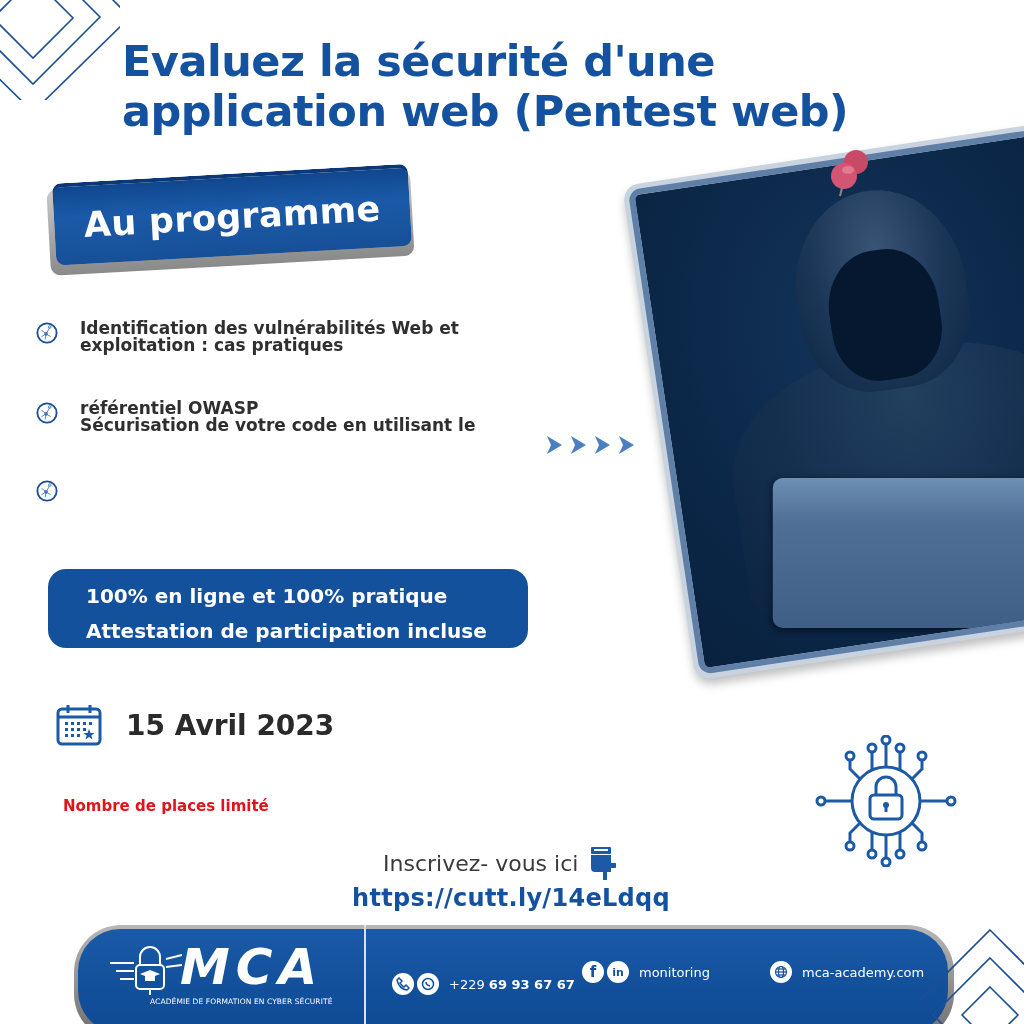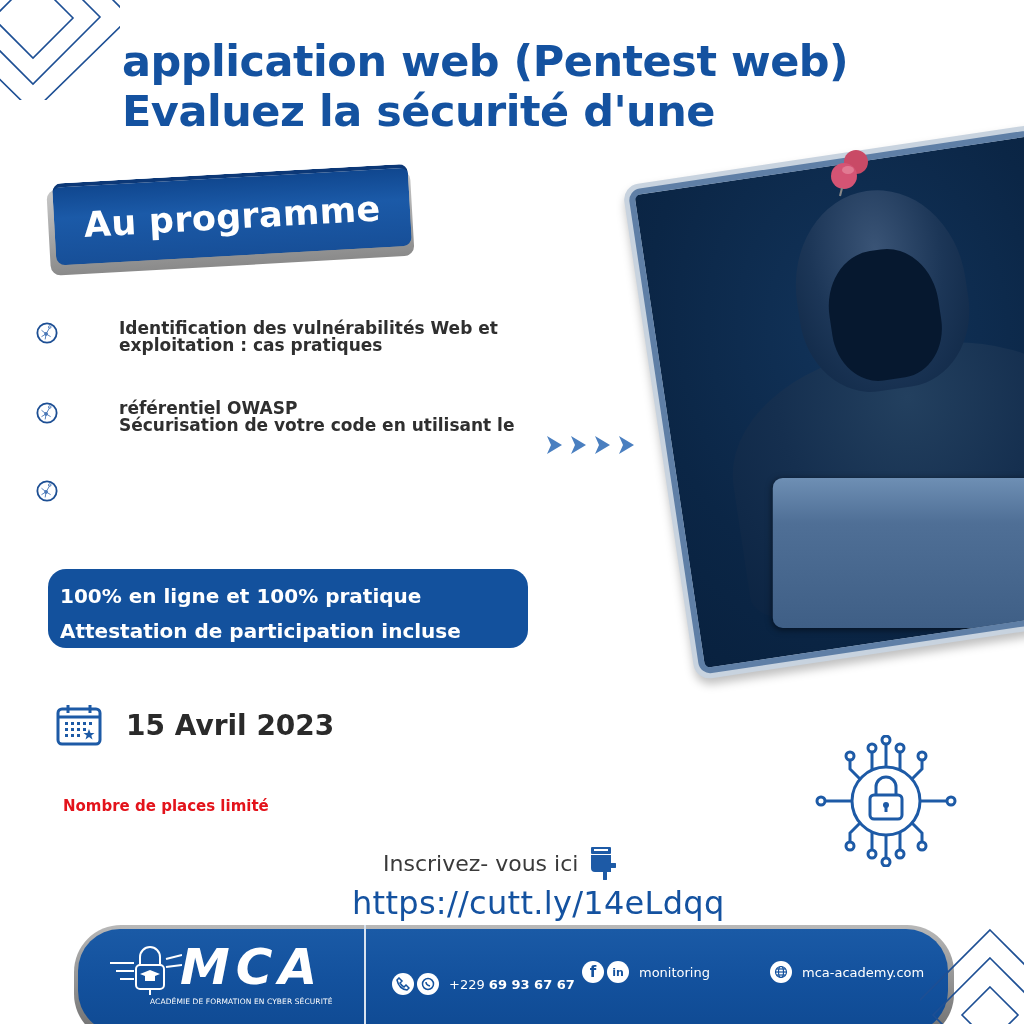--- a/index.html
+++ b/index.html
@@ -28,21 +28,21 @@
     position: absolute; left: 6px; top: 0; right: 2px; bottom: 10px;
     background: linear-gradient(#10478f, #1b5aa8 40%, #174f98);
     border-radius: 9px; border-top: 4px solid #0c3877;
     display: flex; align-items: center; justify-content: center;
   }
   .programme-badge .face span {
     color: #fff; font-weight: bold; font-size: 35px; letter-spacing: 0.3px;
   }
 
   .program-list { position: absolute; left: 36px; top: 318px; width: 520px; }
-  .program-item { position: absolute; left: 0; display: flex; align-items: flex-start; gap: 39px; }
+  .program-item { position: absolute; left: 0; display: flex; align-items: flex-start; }
   .program-item .ico { width: 22px; height: 22px; margin-top: 2px; flex: 0 0 22px; }
   .program-item .txt {
     margin-left: 22px; color: #2f2f2f; font-weight: bold; font-size: 17px; line-height: 17px;
   }
 
   .arrows { position: absolute; left: 547px; top: 436px; display: flex; gap: 9px; }
   .arrows svg { width: 15px; height: 18px; }
 
   .photo-frame {
     position: absolute; left: 622px; top: 186px; width: 470px; height: 500px;
@@ -76,21 +76,21 @@
     transform: rotate(8.5deg); transform-origin: left top;
   }
   .pushpin { position: absolute; left: 828px; top: 148px; }
 
   .features-box {
     position: absolute; left: 48px; top: 569px; width: 480px; height: 79px;
     background: #13519d; border-radius: 18px;
     padding: 10px 0 0 12px;
   }
   .features-box div {
-    color: #fff; font-weight: bold; font-size: 20px; line-height: 35px;
+    color: #fff; font-weight: bold; font-size: 20px; line-height: 35px; margin-left: 26px;
   }
 
   .date-row { position: absolute; left: 56px; top: 704px; display: flex; align-items: center; }
   .date-row .cal { width: 46px; height: 42px; }
   .date-row .date-txt {
     margin-left: 24px; color: #2a2a2a; font-weight: bold; font-size: 28px;
   }
 
   .limited {
     position: absolute; left: 63px; top: 797px;
@@ -99,21 +99,21 @@
 
   .cyber-lock { position: absolute; left: 815px; top: 735px; width: 142px; height: 132px; }
 
   .register {
     position: absolute; left: 383px; top: 846px; display: flex; align-items: center;
   }
   .register .reg-txt { color: #3a3a3a; font-size: 22px; }
   .register .hand { width: 28px; height: 34px; margin-left: 10px; }
   .reg-link {
     position: absolute; left: 352px; top: 884px;
-    color: #1452a0; font-weight: normal; font-size: 32px; letter-spacing: 0.3px;
+    color: #1452a0; font-weight: bold; font-size: 24px; letter-spacing: 0.3px;
     text-decoration: none;
   }
 
   .footer-bar {
     position: absolute; left: 74px; top: 925px; width: 880px; height: 116px;
     border-radius: 47px;
     background: linear-gradient(#b8b8b8, #6b6b6b);
     padding: 4px 6px 8px 4px;
   }
   .footer-bar .face {
@@ -151,22 +151,22 @@
 
 <svg class="deco-diamonds tl" width="160" height="140" viewBox="0 0 160 140">
   <g fill="none" stroke="#1d4f94" stroke-width="1.6">
     <polygon points="73,18 113,58 73,98 33,58"></polygon>
     <polygon points="73,-10 140,57 73,124 6,57"></polygon>
     <polygon points="73,-40 170,57 73,152 -24,57"></polygon>
   </g>
 </svg>
 
 <h1 class="title">
+  <div>Evaluez la sécurité d'une</div>
   <div>application web (Pentest web)</div>
-  <div>Evaluez la sécurité d'une</div>
 </h1>
 
 <div class="programme-badge">
   <div class="shadow"></div>
   <div class="face">
     <span>Au programme</span>
   </div>
 </div>
 
 <div class="program-list">

